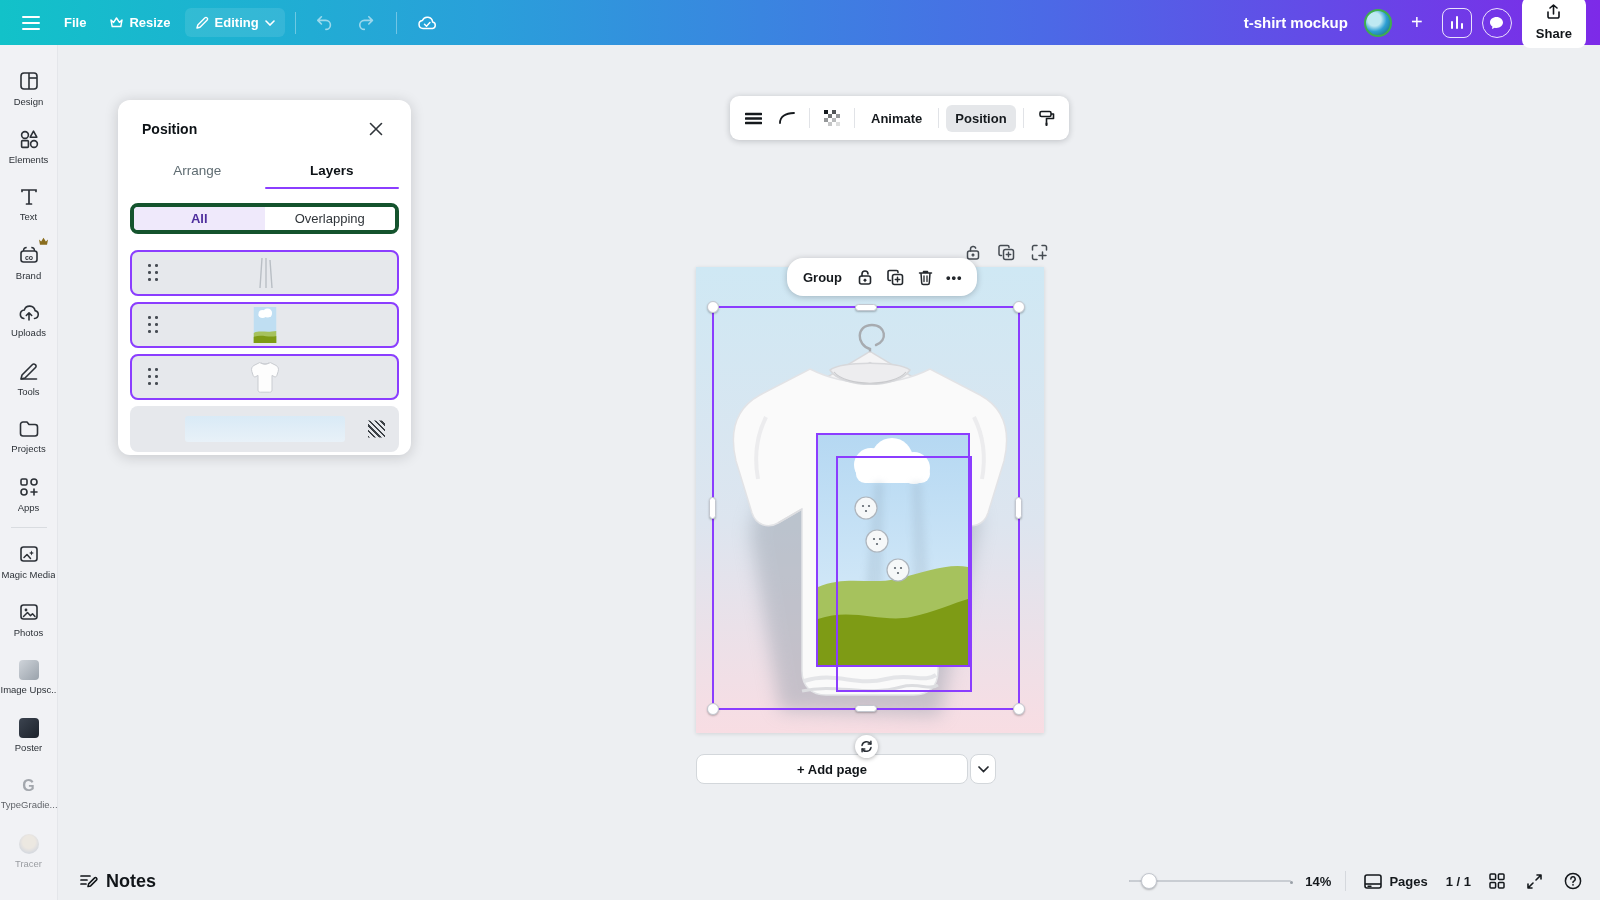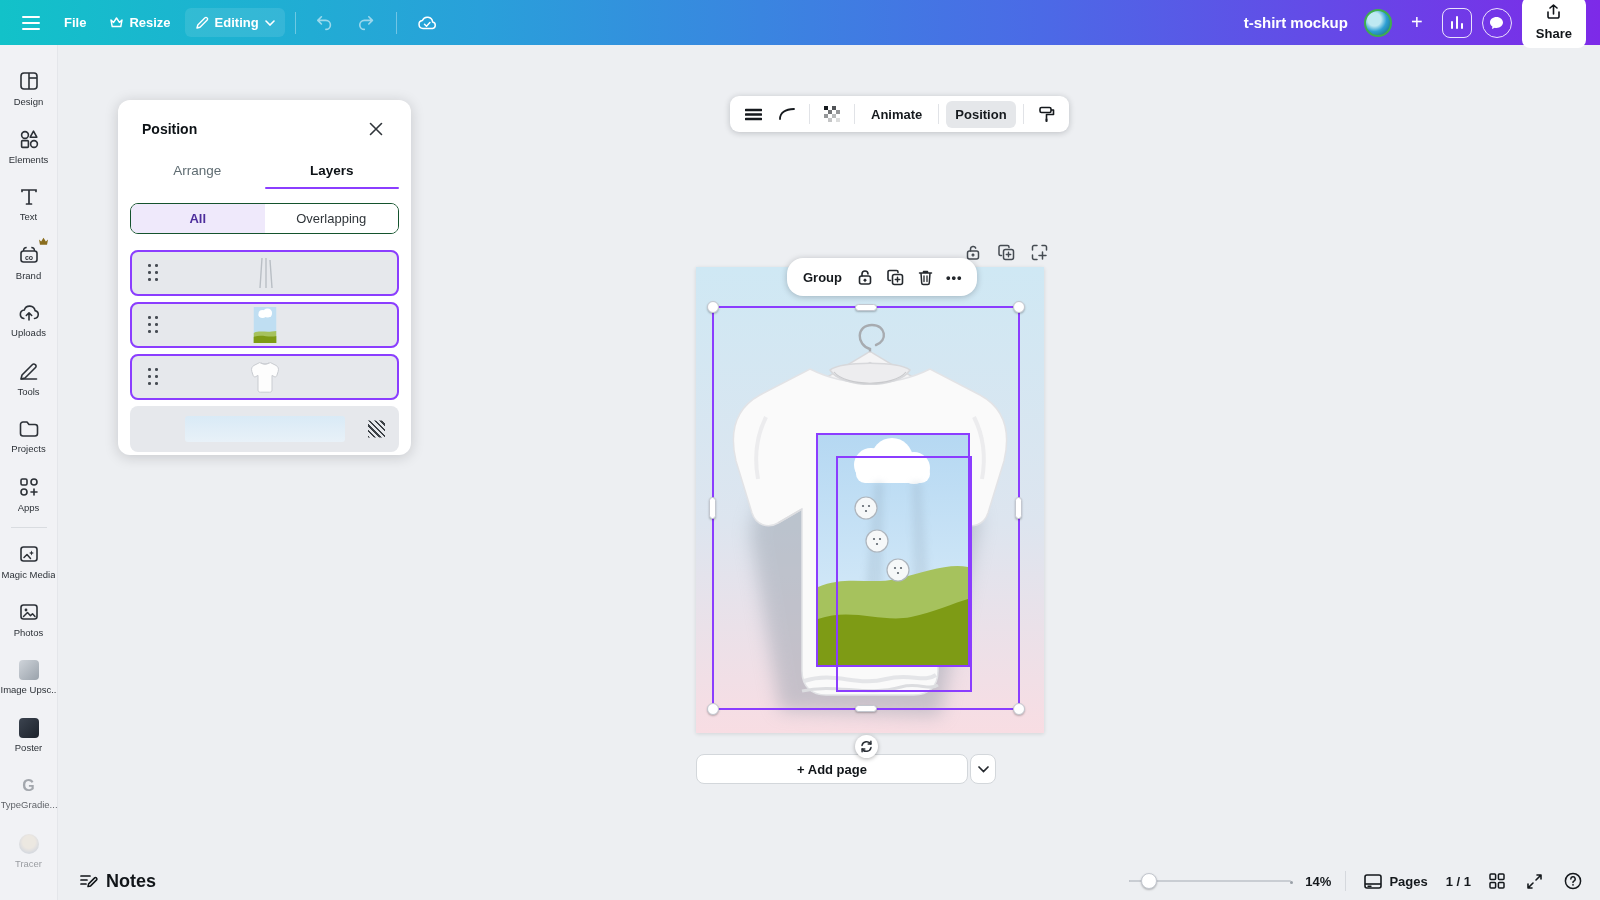--- a/index.html
+++ b/index.html
@@ -45,37 +45,37 @@
   
   .pos-panel { position:absolute; left:60px; top:55px; width:293px; height:355px; background:#fff;
     border-radius:12px; box-shadow:0 2px 14px rgba(20,24,30,.18); z-index:45; padding:18px 12px 12px 12px; }
   .pp-head { display:flex; align-items:center; justify-content:space-between; padding:0 12px 0 12px; }
   .pp-title { font-size:14px; font-weight:700; color:#0d1216; }
   .pp-close { width:22px; height:22px; display:flex; align-items:center; justify-content:center; cursor:pointer; color:#30353a; }
   .pp-tabs { display:flex; margin-top:14px; }
   .pp-tab { flex:1; text-align:center; font-size:13.5px; padding:9px 0 11px; cursor:pointer; color:#5f6c72; position:relative; }
   .pp-tab.active { color:#0d1216; font-weight:700; }
   .pp-tab.active::after { content:""; position:absolute; left:0; right:0; bottom:0; height:2.5px; background:#8b3dff; border-radius:2px; }
-  .pp-seg { display:flex; margin:14px 0 0 0; border:1px solid #14532d; border-radius:8px; overflow:hidden; height:31px; }
+  .pp-seg { display:flex; margin:14px 0 0 0; border:4px solid #14532d; border-radius:8px; overflow:hidden; height:31px; }
   .pp-seg-btn { flex:1; display:flex; align-items:center; justify-content:center; font-size:13px; cursor:pointer; background:#fff; color:#30353a; }
   .pp-seg-btn.active { background:#efe9fb; color:#4d2d9c; font-weight:700; }
   .layer-list { margin-top:16px; display:flex; flex-direction:column; gap:6px; }
   .layer-item { height:46px; background:#e6e8ec; border-radius:8px; display:flex; align-items:center;
     position:relative; cursor:pointer; }
   .layer-item.selected { outline:2px solid #8b3dff; outline-offset:-2px; }
   .drag-dots { display:grid; grid-template-columns:repeat(2,4px); grid-template-rows:repeat(3,4px); gap:3px; margin-left:18px; }
   .drag-dots i { width:2.6px; height:2.6px; background:#464c53; border-radius:50%; }
   .layer-thumb { position:absolute; left:50%; top:50%; transform:translate(-50%,-50%); }
   .bg-strip { position:absolute; left:50%; top:50%; transform:translate(-50%,-50%); width:160px; height:26px;
     background:linear-gradient(180deg,#d9eaf6,#e8f1f8); border-radius:3px; }
   .hatch { position:absolute; right:14px; top:50%; transform:translateY(-50%); width:17px; height:17px;
     background:repeating-linear-gradient(45deg,#3c4146 0 1.6px, transparent 1.6px 4px); }
 
   
-  .canvas-toolbar { position:absolute; left:672px; top:51px; height:36px; background:#fff; border-radius:9px;
+  .canvas-toolbar { position:absolute; left:672px; top:51px; height:44px; background:#fff; border-radius:9px;
     box-shadow:0 1px 6px rgba(20,24,30,.22); display:flex; align-items:center; padding:0 8px; gap:4px; z-index:30; }
   .ct-icon { width:30px; height:28px; display:flex; align-items:center; justify-content:center; border-radius:6px; cursor:pointer; }
   .ct-divider { width:1px; height:20px; background:#e1e3e7; margin:0 3px; }
   .ct-txt { font-size:13px; font-weight:600; color:#15191d; padding:6px 9px; border-radius:6px; cursor:pointer; white-space:nowrap; }
   .ct-txt.active { background:#e5e7ea; }
 
   
   .page-wrap { position:absolute; left:638px; top:222px; width:348px; height:466px;
     background:linear-gradient(180deg,#cfe8f4 0%,#dde5ef 55%,#f8dde3 100%);
     box-shadow:0 1px 4px rgba(20,24,30,.12); }

